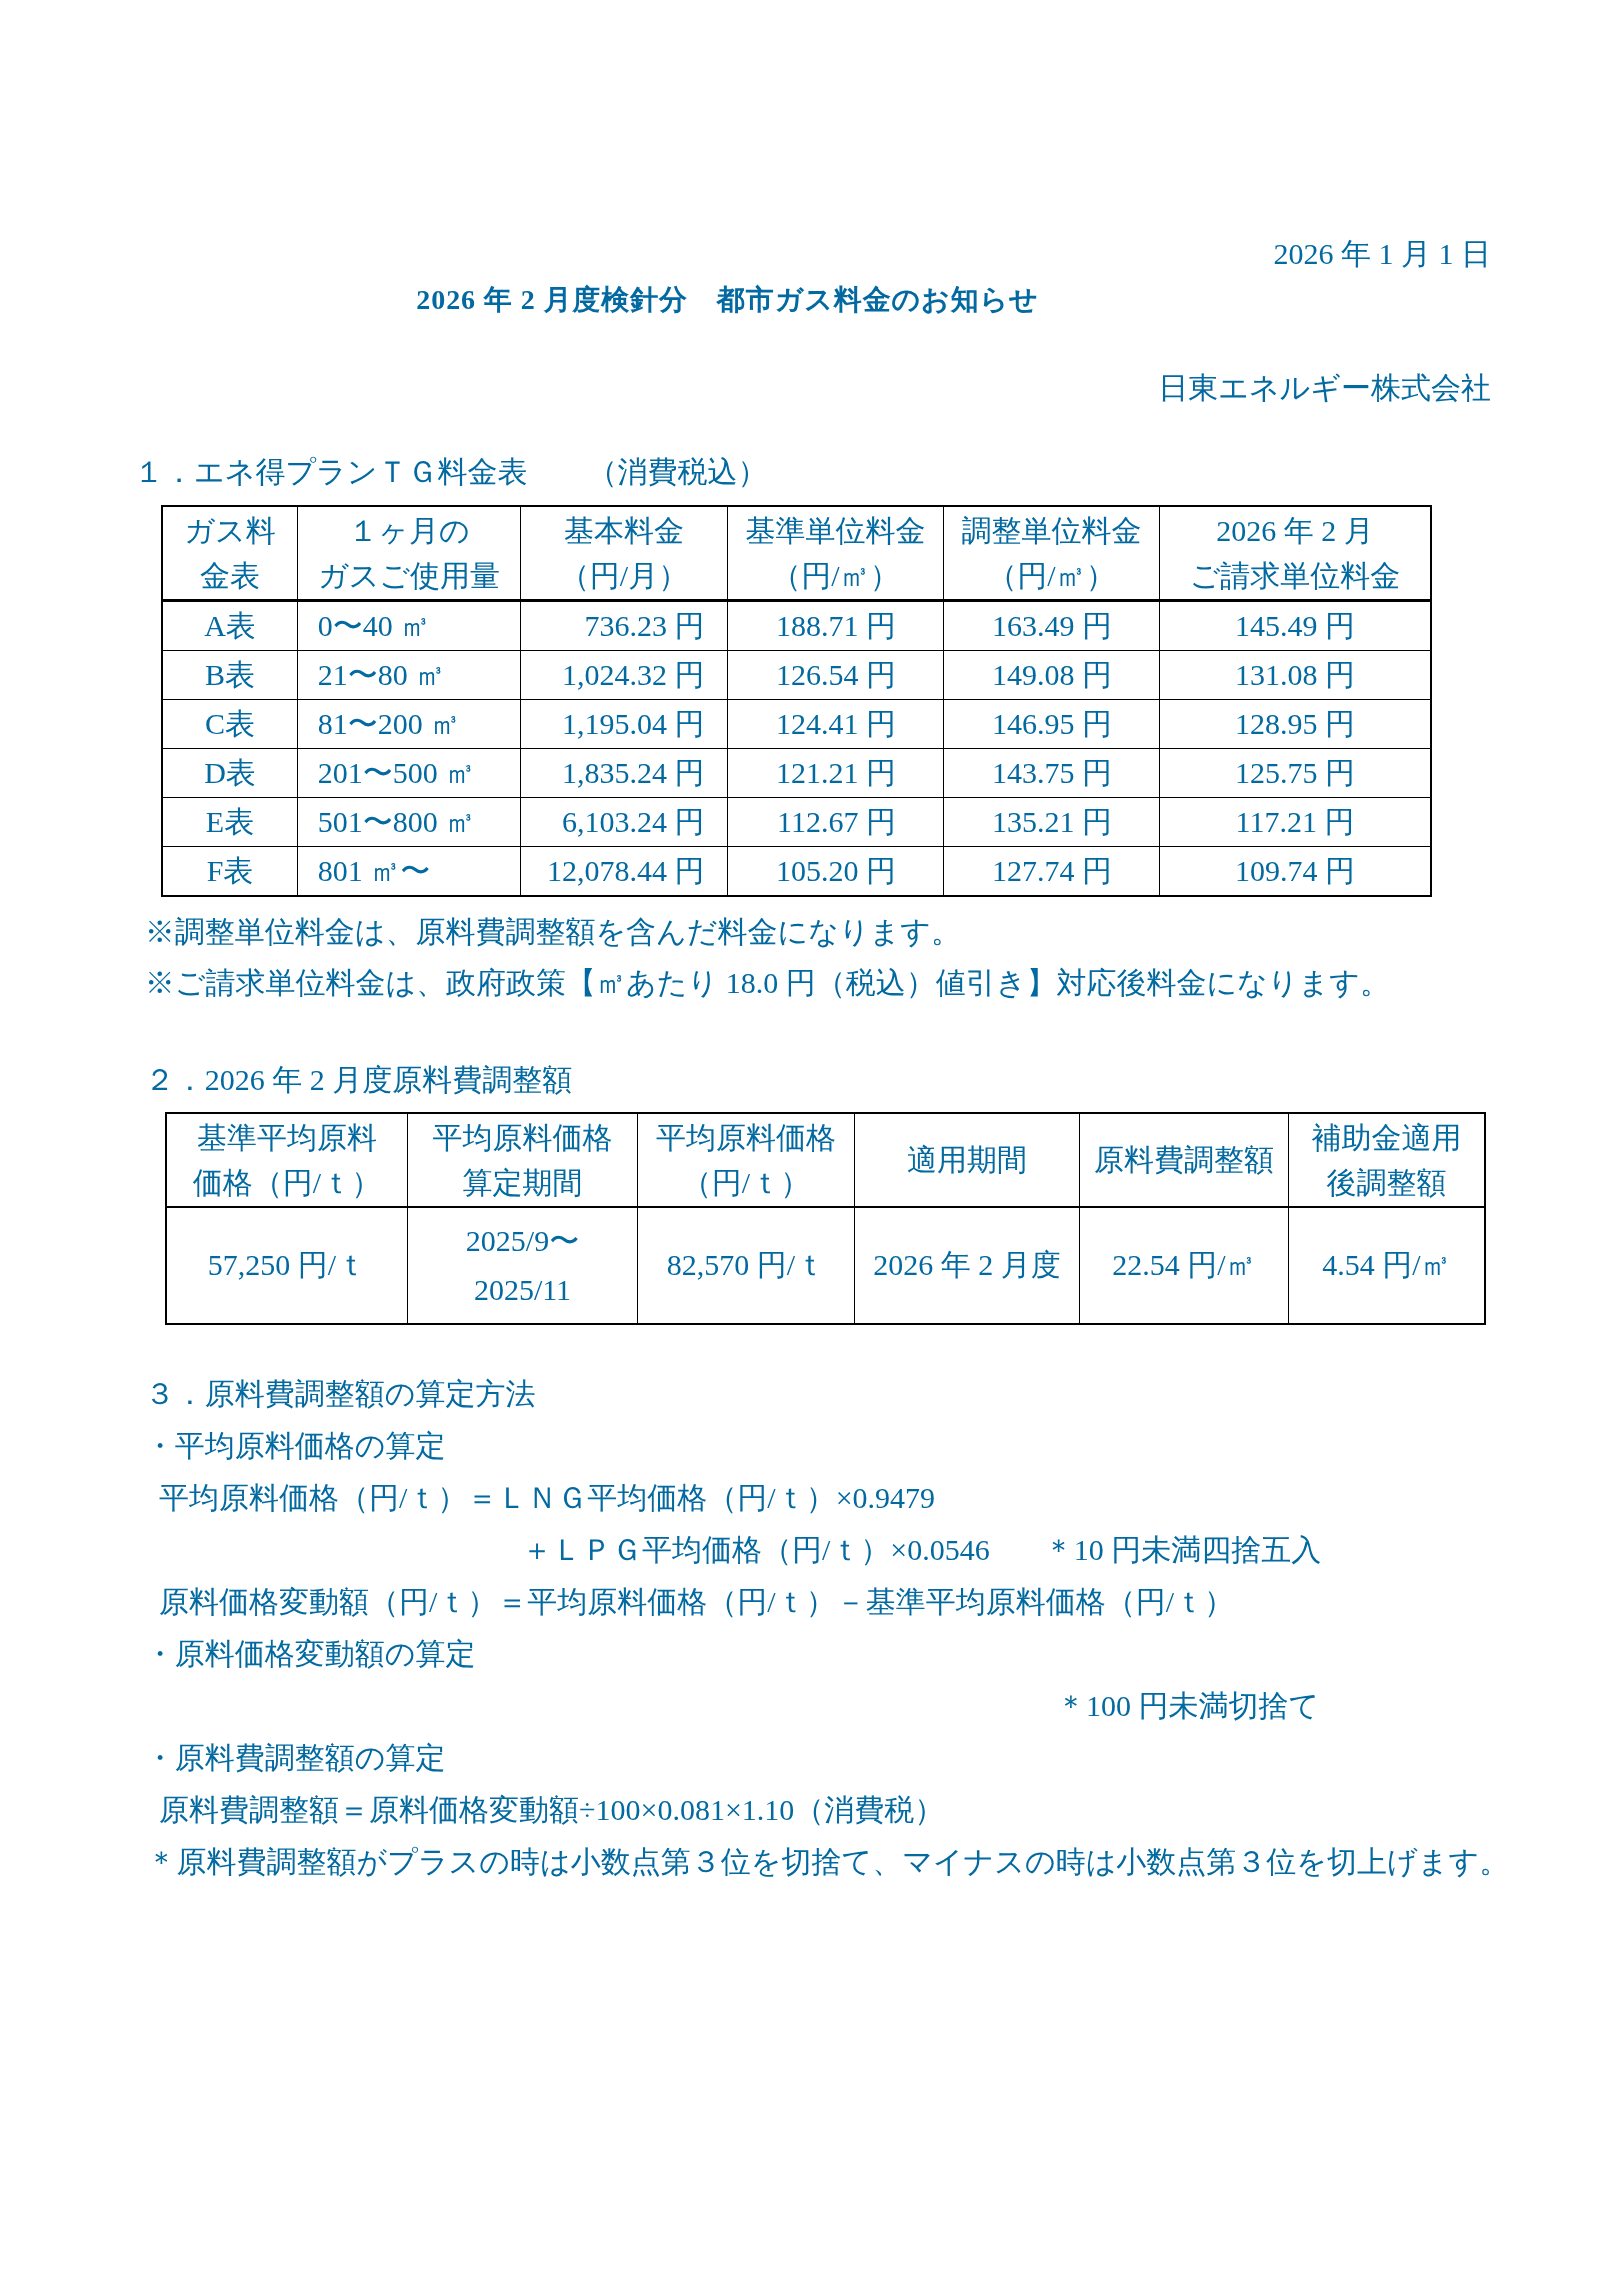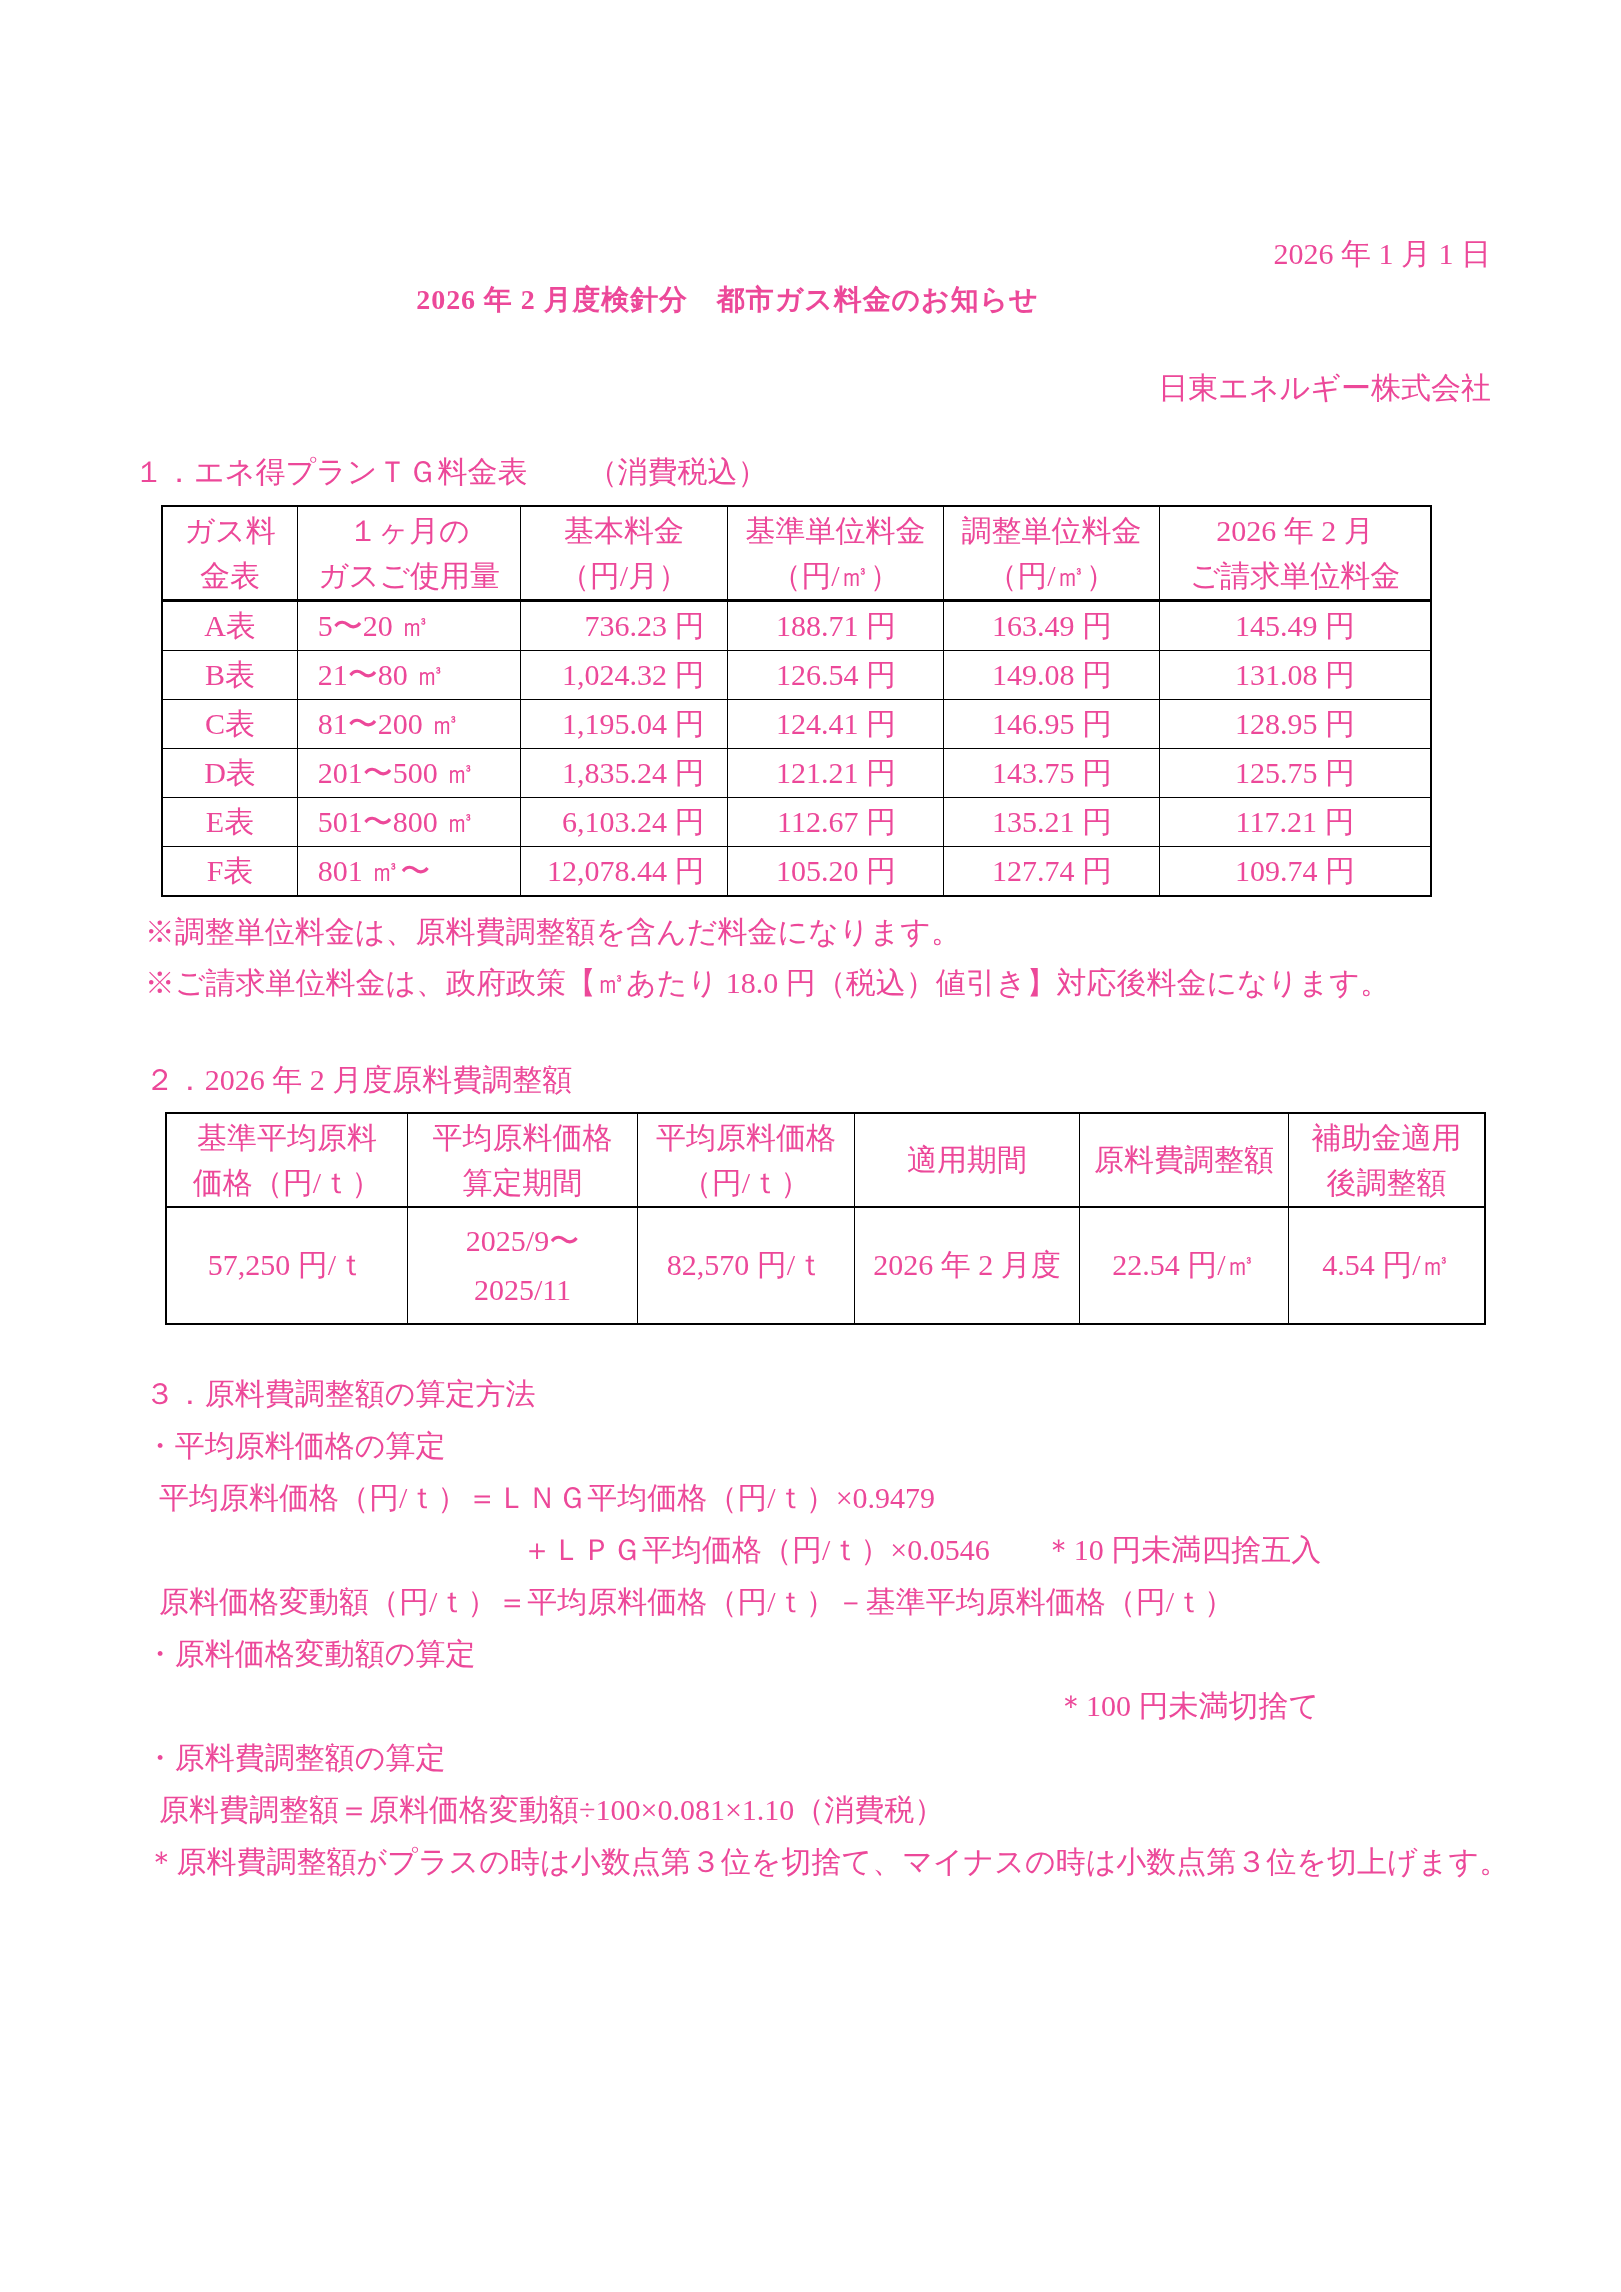--- a/index.html
+++ b/index.html
@@ -1,19 +1,19 @@
 <!DOCTYPE html>
 <html lang="ja" style="font-size:14.3px"><head>
 <meta charset="utf-8">
 <style>
   html,body{margin:0;padding:0;background:#ffffff;}
   .page{
     width:1621px;height:2293px;box-sizing:border-box;
     padding:236px 130px 0 134px;
-    background:#ffffff;color:#ec4899;
+    background:#ffffff;color:#0369a1;
     font-family:"Liberation Serif","DejaVu Serif",serif;
     font-size:30px;line-height:1.2;
     position:relative;overflow:hidden;
   }
   .date{text-align:right;}
   .title{text-align:center;padding-right:170px;margin-top:10.7px;font-size:28px;font-weight:bold;letter-spacing:0.9px;}
   .company{text-align:right;margin-top:54px;}
   .intro{margin-top:57px;}
   .intro-line{line-height:54px;white-space:nowrap;}
   .indent{text-indent:57px;}
@@ -87,21 +87,21 @@
         </th>
         <th class="c6">
           <span class="hdr-line">2026 年 2 月</span>
           <span class="hdr-line">ご請求単位料金</span>
         </th>
       </tr>
     </thead>
     <tbody>
       <tr>
         <td class="c1">A表</td>
-        <td class="c2">5〜20 ㎥</td>
+        <td class="c2">0〜40 ㎥</td>
         <td class="c3">736.23 円</td>
         <td class="c4">188.71 円</td>
         <td class="c5">163.49 円</td>
         <td class="c6">145.49 円</td>
       </tr>
       <tr>
         <td class="c1">B表</td>
         <td class="c2">21〜80 ㎥</td>
         <td class="c3">1,024.32 円</td>
         <td class="c4">126.54 円</td>

